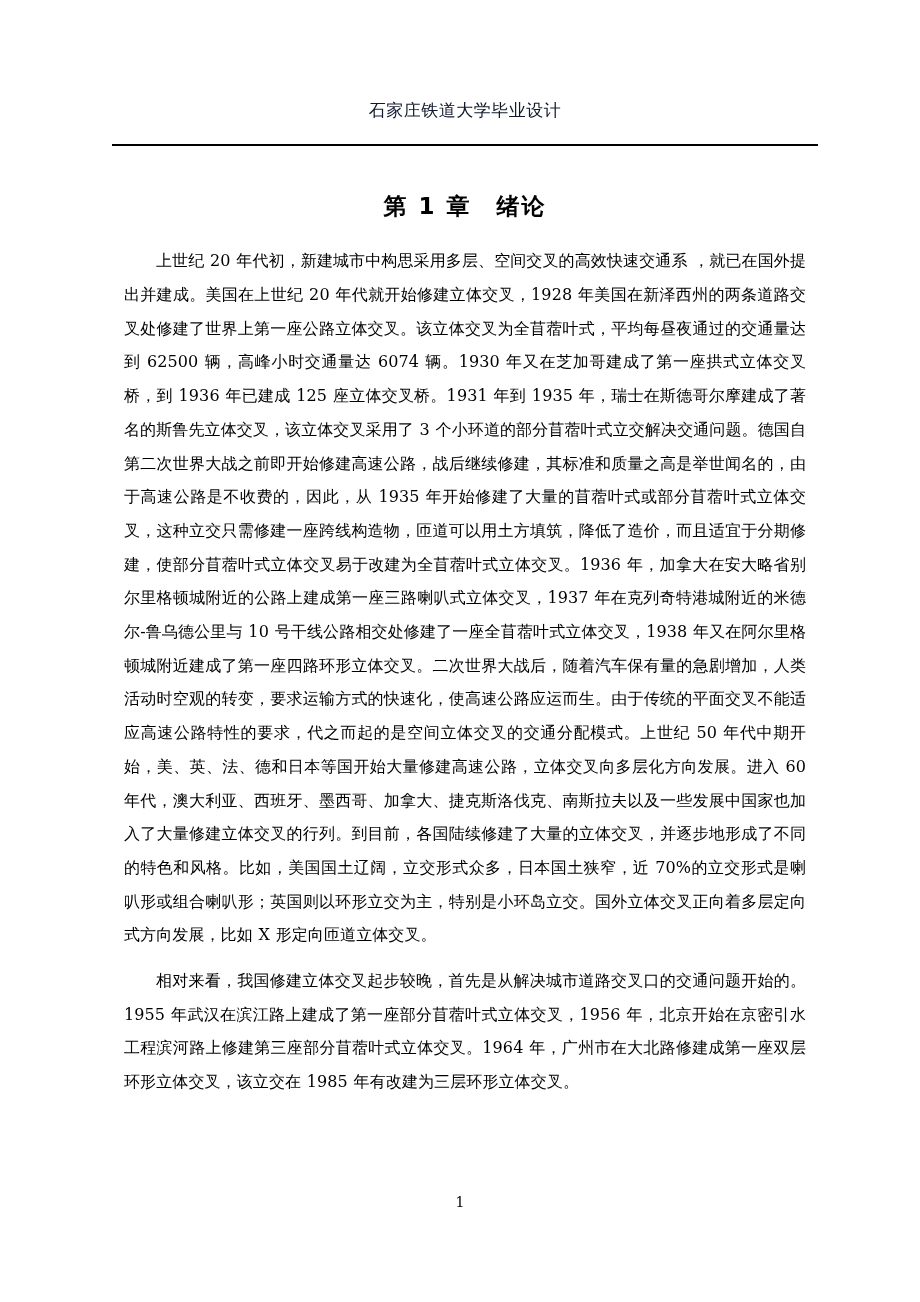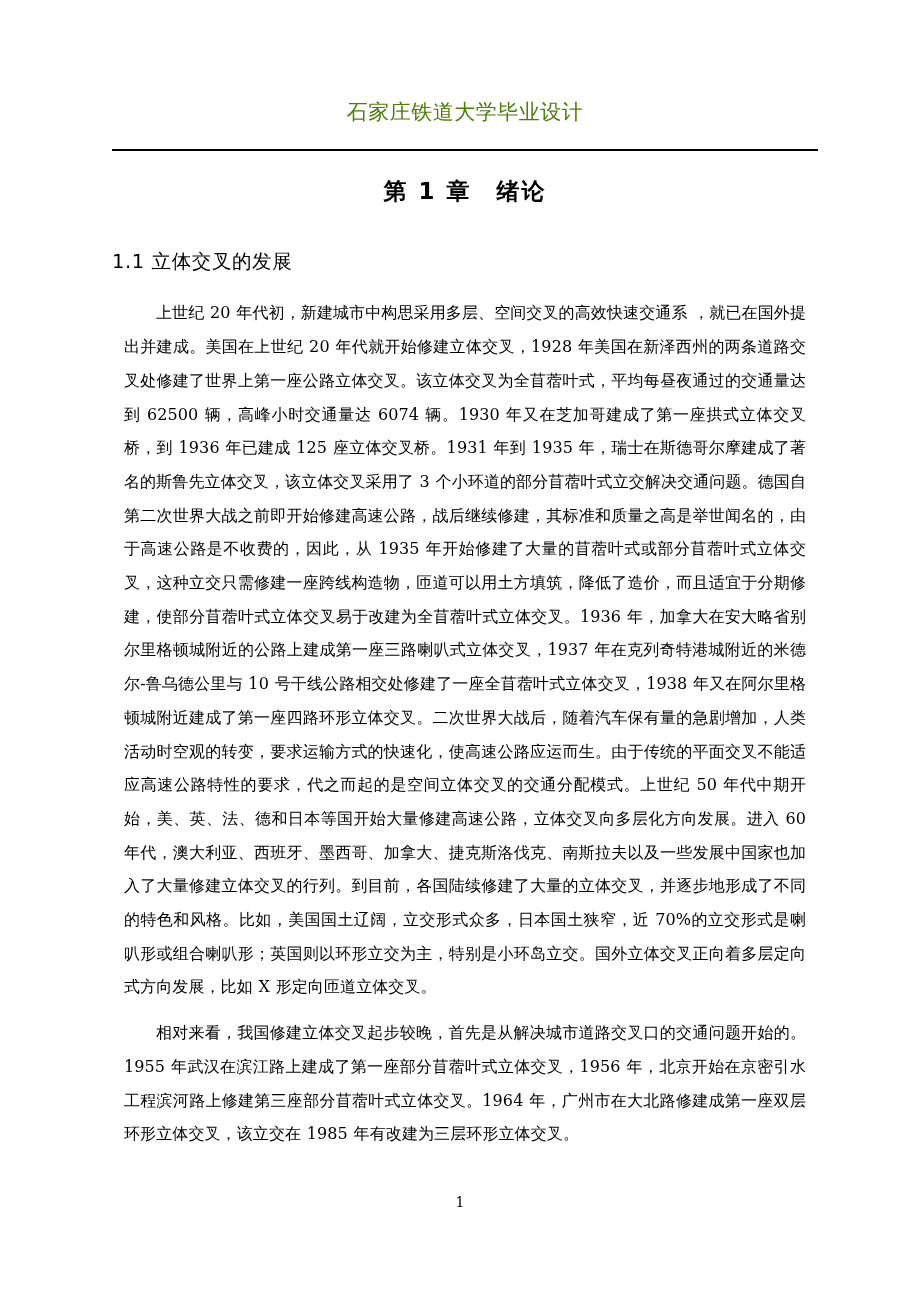--- a/index.html
+++ b/index.html
@@ -25,36 +25,36 @@
     width: 706px;
   }
 
   
   .header {
     padding-top: 100px;
     text-align: center;
   }
   .header-title {
     font-family: "DejaVu Serif", "Liberation Serif", serif;
-    font-size: 21px;
+    font-size: 17px;
     letter-spacing: 0.5px;
     line-height: 1.2;
-    color: #4d7c0f;
+    color: #0f172a;
   }
   .header-rule {
     margin-top: 24px;
     border: 0;
     border-top: 2.4px solid #000;
     width: 100%;
     height: 0;
   }
 
   
   .chapter-title {
-    margin-top: 26px;
+    margin-top: 46px;
     text-align: center;
     font-family: "DejaVu Sans", "Liberation Sans", sans-serif;
     font-weight: bold;
     font-size: 23px;
     letter-spacing: 2px;
     line-height: 1.3;
   }
 
   
   .section-heading {
@@ -103,21 +103,20 @@
 
   <div class="page-inner">
 
     <div class="header">
       <div class="header-title">石家庄铁道大学毕业设计</div>
       <hr class="header-rule">
     </div>
 
     <div class="chapter-title">第 1 章　绪论</div>
 
-    <div class="section-heading">1.1 立体交叉的发展</div>
 
     <div class="body-text">
       <p class="para">上世纪 20 年代初，新建城市中构思采用多层、空间交叉的高效快速交通系 ，就已在国外提出并建成。美国在上世纪 20 年代就开始修建立体交叉，1928 年美国在新泽西州的两条道路交叉处修建了世界上第一座公路立体交叉。该立体交叉为全苜蓿叶式，平均每昼夜通过的交通量达到 62500 辆，高峰小时交通量达 6074 辆。1930 年又在芝加哥建成了第一座拱式立体交叉桥，到 1936 年已建成 125 座立体交叉桥。1931 年到 1935 年，瑞士在斯德哥尔摩建成了著名的斯鲁先立体交叉，该立体交叉采用了 3 个小环道的部分苜蓿叶式立交解决交通问题。德国自第二次世界大战之前即开始修建高速公路，战后继续修建，其标准和质量之高是举世闻名的，由于高速公路是不收费的，因此，从 1935 年开始修建了大量的苜蓿叶式或部分苜蓿叶式立体交叉，这种立交只需修建一座跨线构造物，匝道可以用土方填筑，降低了造价，而且适宜于分期修建，使部分苜蓿叶式立体交叉易于改建为全苜蓿叶式立体交叉。1936 年，加拿大在安大略省别尔里格顿城附近的公路上建成第一座三路喇叭式立体交叉，1937 年在克列奇特港城附近的米德尔-鲁乌德公里与 10 号干线公路相交处修建了一座全苜蓿叶式立体交叉，1938 年又在阿尔里格顿城附近建成了第一座四路环形立体交叉。二次世界大战后，随着汽车保有量的急剧增加，人类活动时空观的转变，要求运输方式的快速化，使高速公路应运而生。由于传统的平面交叉不能适应高速公路特性的要求，代之而起的是空间立体交叉的交通分配模式。上世纪 50 年代中期开始，美、英、法、德和日本等国开始大量修建高速公路，立体交叉向多层化方向发展。进入 60 年代，澳大利亚、西班牙、墨西哥、加拿大、捷克斯洛伐克、南斯拉夫以及一些发展中国家也加入了大量修建立体交叉的行列。到目前，各国陆续修建了大量的立体交叉，并逐步地形成了不同的特色和风格。比如，美国国土辽阔，立交形式众多，日本国土狭窄，近 70%的立交形式是喇叭形或组合喇叭形；英国则以环形立交为主，特别是小环岛立交。国外立体交叉正向着多层定向式方向发展，比如 X 形定向匝道立体交叉。</p>
       <p class="para">相对来看，我国修建立体交叉起步较晚，首先是从解决城市道路交叉口的交通问题开始的。1955 年武汉在滨江路上建成了第一座部分苜蓿叶式立体交叉，1956 年，北京开始在京密引水工程滨河路上修建第三座部分苜蓿叶式立体交叉。1964 年，广州市在大北路修建成第一座双层环形立体交叉，该立交在 1985 年有改建为三层环形立体交叉。</p>
     </div>
 
   </div>
 
   <div class="footer">
     <span class="page-number">1</span>

